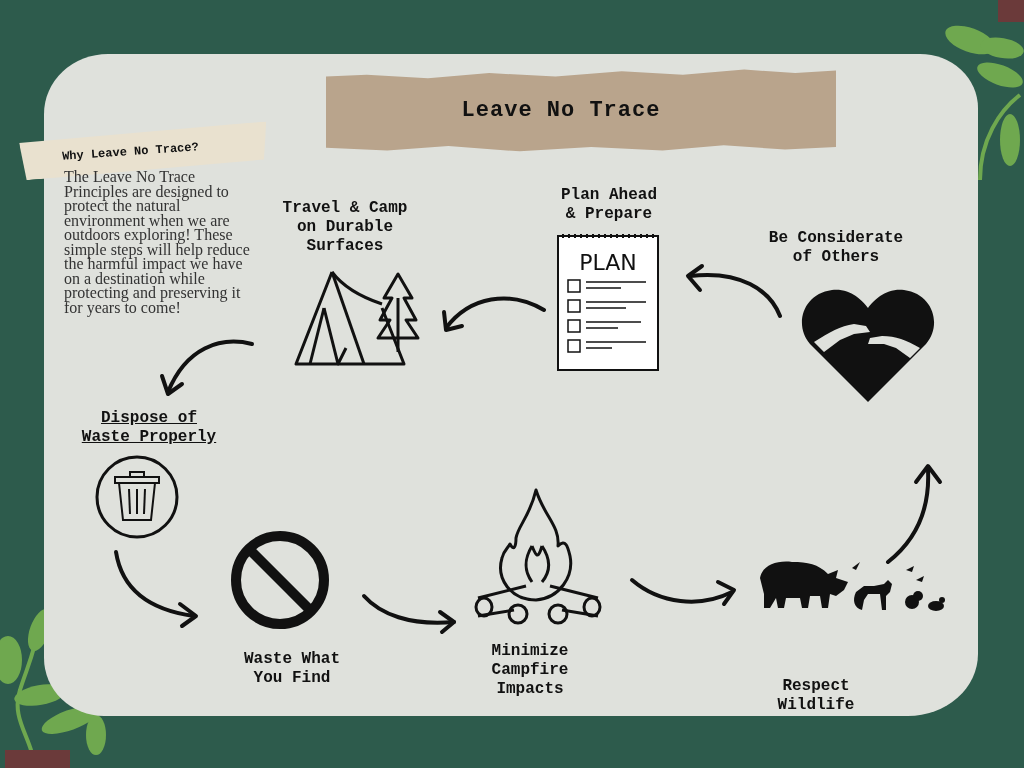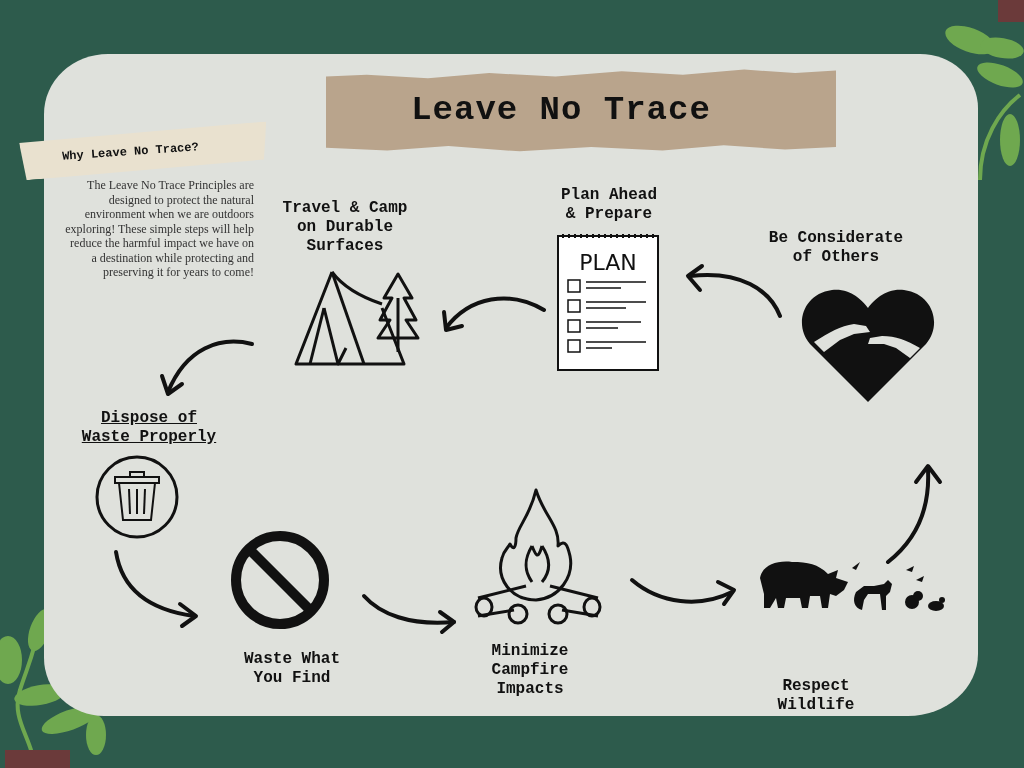--- a/index.html
+++ b/index.html
@@ -13,35 +13,35 @@
     background: #dfe1dc;
     border-radius: 64px 58px 70px 60px / 60px 54px 62px 58px;
   }
   .title-strip {
     position: absolute; left: 326px; top: 66px; width: 510px; height: 88px;
     background: #b9a48c;
     clip-path: polygon(0% 12%, 8% 10%, 20% 14%, 32% 8%, 45% 12%, 58% 6%, 70% 10%, 82% 4%, 92% 8%, 100% 5%, 100% 92%, 90% 95%, 78% 90%, 66% 96%, 52% 92%, 38% 97%, 24% 91%, 12% 96%, 0% 93%);
     display: flex; align-items: center; justify-content: center;
   }
   .title-strip span {
-    font-weight: bold; font-size: 34px; color: #111; letter-spacing: 1px;
+    font-weight: bold; font-size: 22px; color: #111; letter-spacing: 1px;
     margin-left: -40px;
   }
   .why-tape {
     position: absolute; left: 20px; top: 130px; width: 248px; height: 42px;
     background: #e9e1cf;
     transform: rotate(-4deg);
     clip-path: polygon(0% 10%, 100% 0%, 98% 90%, 2% 100%);
     display: flex; align-items: center; padding-left: 42px; box-sizing: border-box;
   }
   .why-tape span { font-weight: bold; font-size: 12px; color: #111; }
   .why-body {
-    position: absolute; left: 64px; top: 178px; width: 190px;
+    position: absolute; left: 64px; top: 170px; width: 190px;
     font-family: "Liberation Serif", "DejaVu Serif", serif;
-    font-size: 12px; line-height: 14.5px; color: #333; text-align: right;
+    font-size: 16px; line-height: 14.5px; color: #333; text-align: left;
   }
   .label {
     position: absolute; font-weight: bold; font-size: 16px; line-height: 19px;
     color: #111; text-align: center; white-space: pre;
   }
   .icon { position: absolute; }
   .leaf { position: absolute; }
 </style>
 </head>
 <body>

